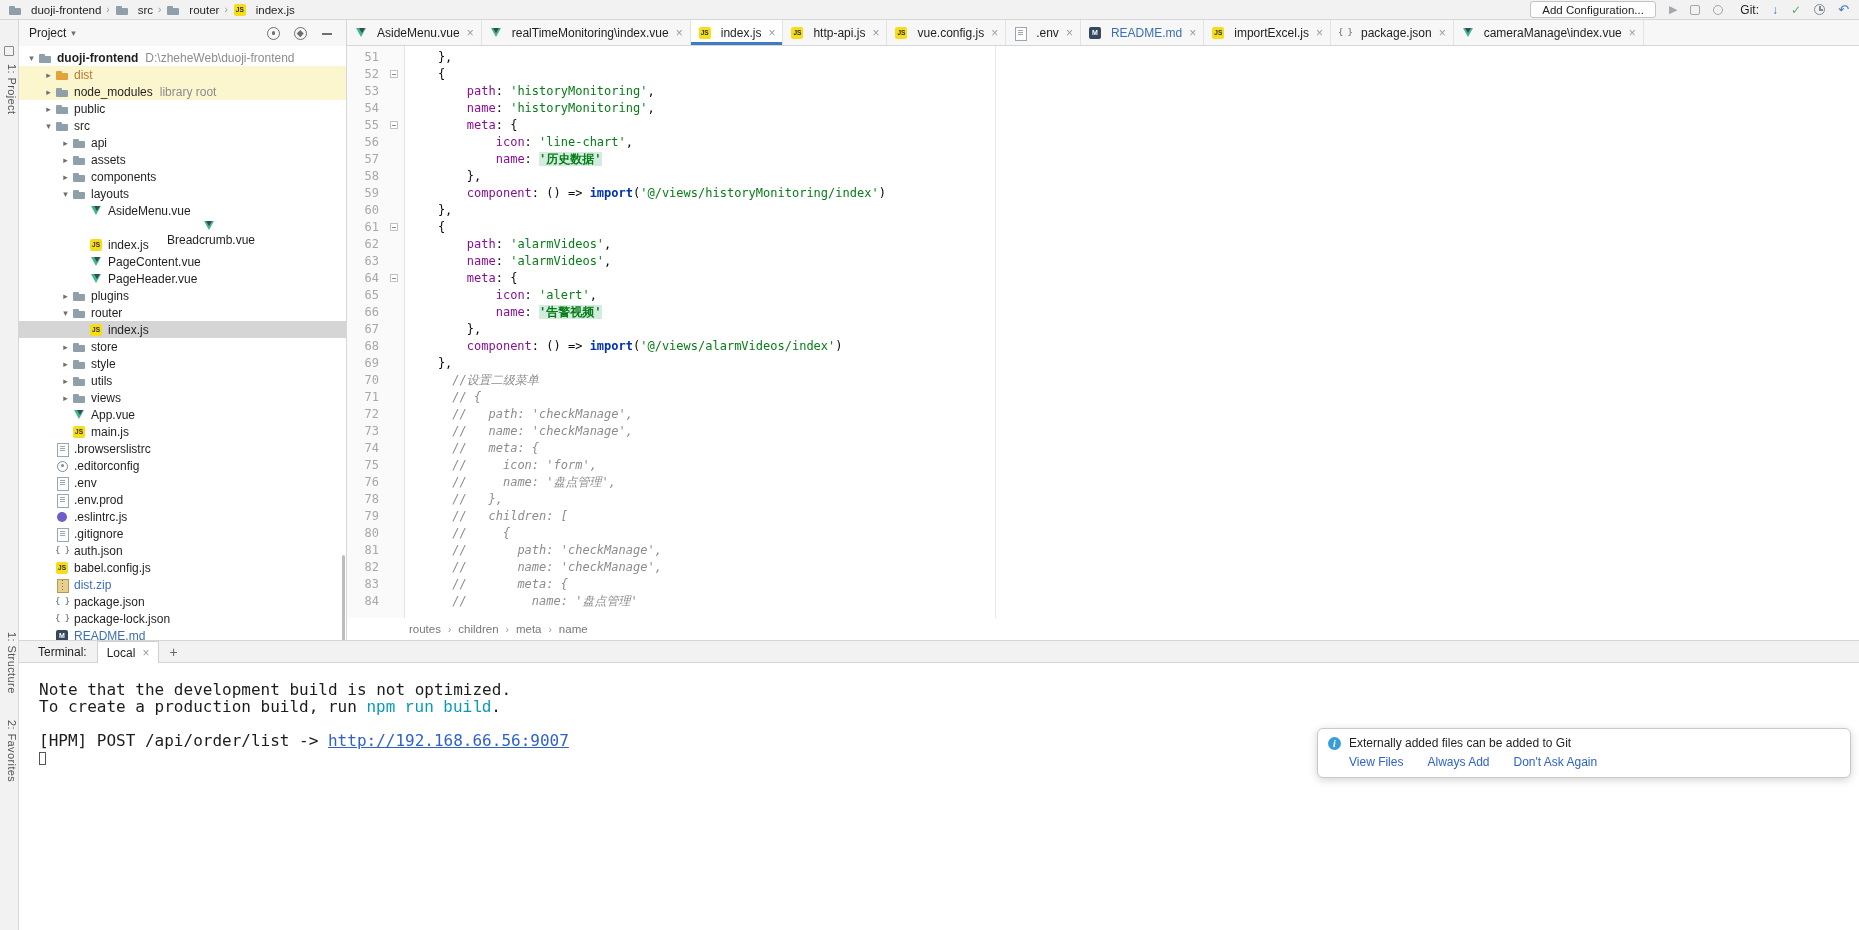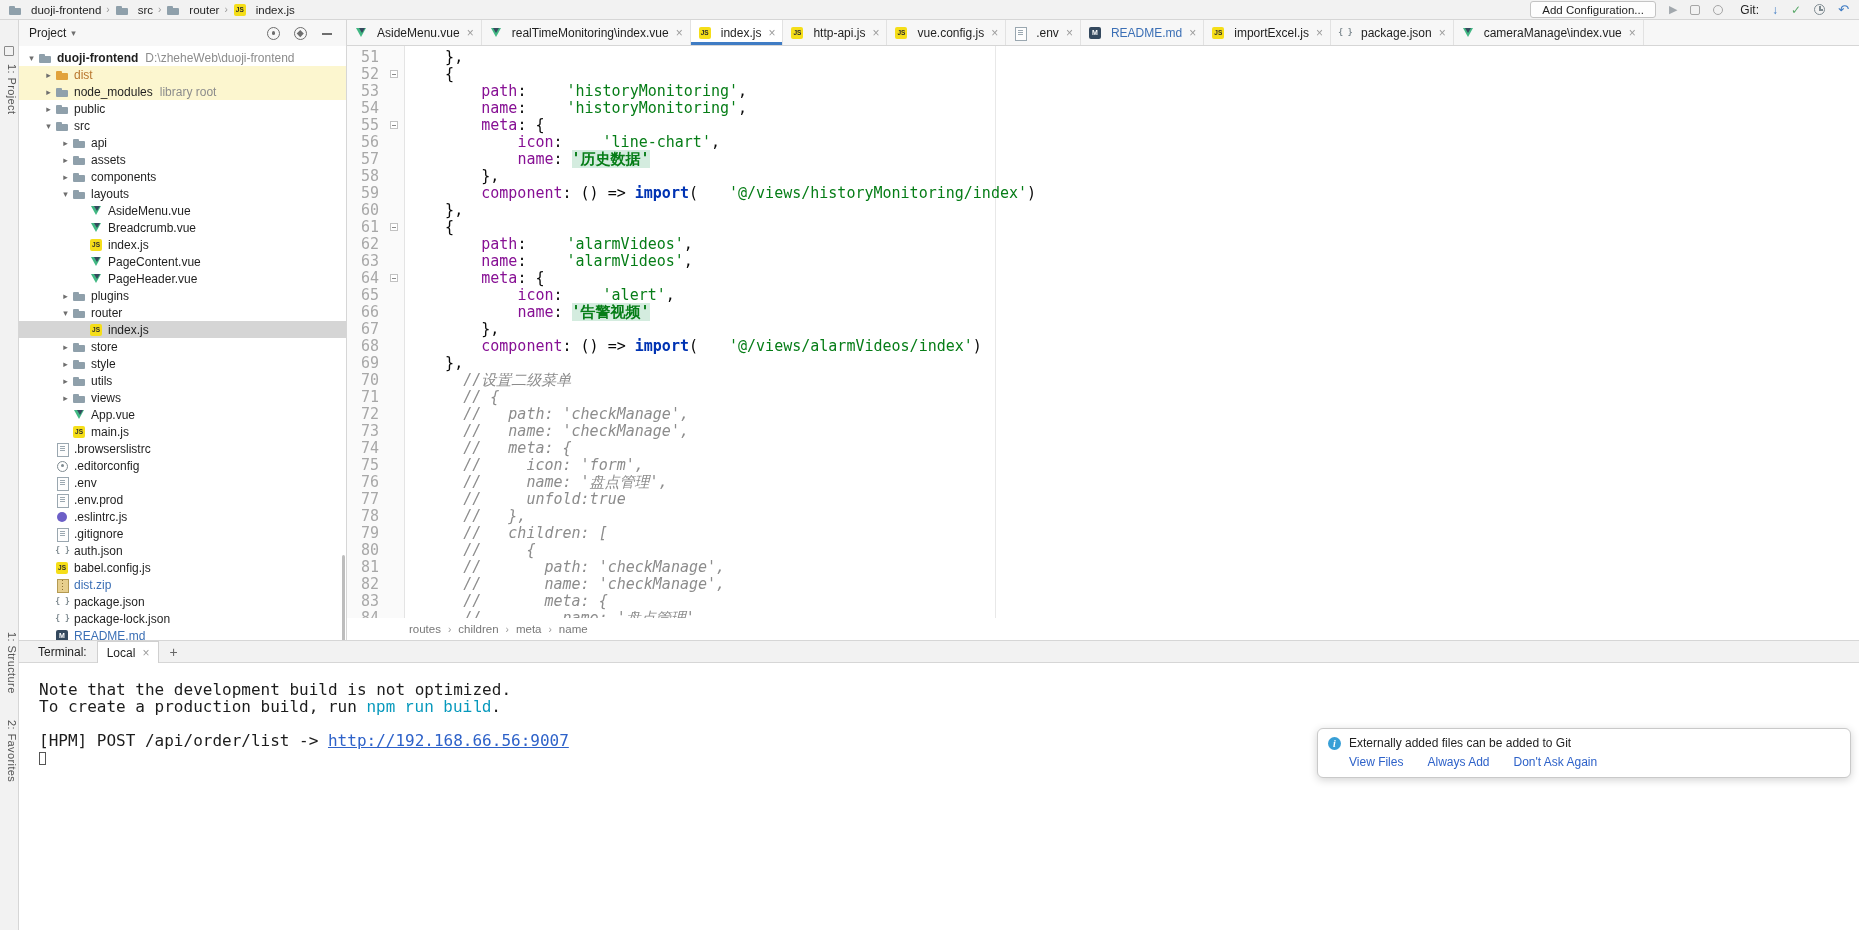--- a/index.html
+++ b/index.html
@@ -119,30 +119,30 @@
   .tab.active::after { content:""; position:absolute; left:0; right:0; bottom:0; height:3px;
     background:var(--accent-blue,#3f7cc4); }
   .tab .close { color:#9b9b9b; font-size:12px; margin-left:3px; }
   .tab .tab-label.modified { color:var(--modified-blue,#3b6fb5); }
 
   .code-wrap { position:absolute; left:0; right:0; top:26px; bottom:22px; overflow:hidden; }
   .gutter-bg { position:absolute; left:0; top:0; bottom:0; width:58px; background:#fafafa;
     border-right:1px solid #e4e4e4; }
   .margin-guide { position:absolute; left:648px; top:0; bottom:0; width:1px; background:#e8e8e8; }
   #code-lines { position:absolute; left:0; right:0; top:0; bottom:0; padding-top:3px;
-    font-family:"DejaVu Sans Mono",monospace; font-size:15px; line-height:17px; }
+    font-family:"DejaVu Sans Mono",monospace; font-size:12px; line-height:17px; }
   .cline { display:flex; height:17px; align-items:center; }
   .lnum { width:38px; flex:none; text-align:right; padding-right:6px; color:#a8a8a8; }
   .fold { width:20px; flex:none; position:relative; height:17px; }
   .fm { position:absolute; left:5px; top:4px; width:8px; height:8px; border:1px solid #c2c2c2; background:#fff; }
   .fm::after { content:""; position:absolute; left:1px; top:3px; width:4px; height:1px; background:#8a8a8a; }
   .ctext { white-space:pre; padding-left:4px; }
   .ctext span.p  { color:#080808; }
   .ctext span.k  { color:var(--property-purple,#871094); }
-  .ctext span.s  { color:var(--string-green,#067d17);margin-left:31px; }
+  .ctext span.s  { color:var(--string-green,#067d17); }
   .ctext span.h  { color:var(--string-green,#067d17); font-weight:bold; background:#d4ecdf; }
   .ctext span.kw { color:var(--keyword-blue,#0033b3); font-weight:bold; }
   .ctext span.c  { color:var(--comment-gray,#8c8c8c); font-style:italic; }
   .annotation { position:absolute; left:309px; top:464px; font-size:16px;
     color:var(--annotation-red,#ff3b30); font-family:"Liberation Sans","DejaVu Sans",sans-serif; }
   .editor-crumbs { position:absolute; left:0; right:0; bottom:0; height:22px; background:#fff;
     display:flex; align-items:center; gap:7px; padding-left:62px; color:#787878; font-size:11.5px; }
   .ec-sep { color:#9a9a9a; font-size:10px; }
 
   
@@ -272,21 +272,21 @@
       <div class="tree-row" style="padding-left: 40px;">
         <span class="chev">▾</span>
         <span class="ico folder"></span>
         <span class="tlabel">layouts</span>
       </div>
       <div class="tree-row" style="padding-left: 57px;">
         <span class="chev"></span>
         <span class="ico vue"></span>
         <span class="tlabel">AsideMenu.vue</span>
       </div>
-      <div class="tree-row" style="padding-left: 57px;">
+      <div class="tree-row" style="padding-left: 57px; flex-direction: column;">
         <span class="chev"></span>
         <span class="ico vue"></span>
         <span class="tlabel">Breadcrumb.vue</span>
       </div>
       <div class="tree-row" style="padding-left: 57px;">
         <span class="chev"></span>
         <span class="ico js"></span>
         <span class="tlabel">index.js</span>
       </div>
       <div class="tree-row" style="padding-left: 57px;">
@@ -595,25 +595,20 @@
         </div>
         <div class="cline">
           <span class="lnum">75</span>
           <span class="fold"></span>
           <span class="ctext"><span class="p">      </span><span class="c">//     icon: 'form',</span></span>
         </div>
         <div class="cline">
           <span class="lnum">76</span>
           <span class="fold"></span>
           <span class="ctext"><span class="p">      </span><span class="c">//     name: '盘点管理',</span></span>
-        </div>
-        <div class="cline">
-          <span class="lnum">77</span>
-          <span class="fold"></span>
-          <span class="ctext"><span class="p">      </span><span class="c">//     unfold:true</span></span>
         </div>
         <div class="cline">
           <span class="lnum">78</span>
           <span class="fold"></span>
           <span class="ctext"><span class="p">      </span><span class="c">//   },</span></span>
         </div>
         <div class="cline">
           <span class="lnum">79</span>
           <span class="fold"></span>
           <span class="ctext"><span class="p">      </span><span class="c">//   children: [</span></span>

